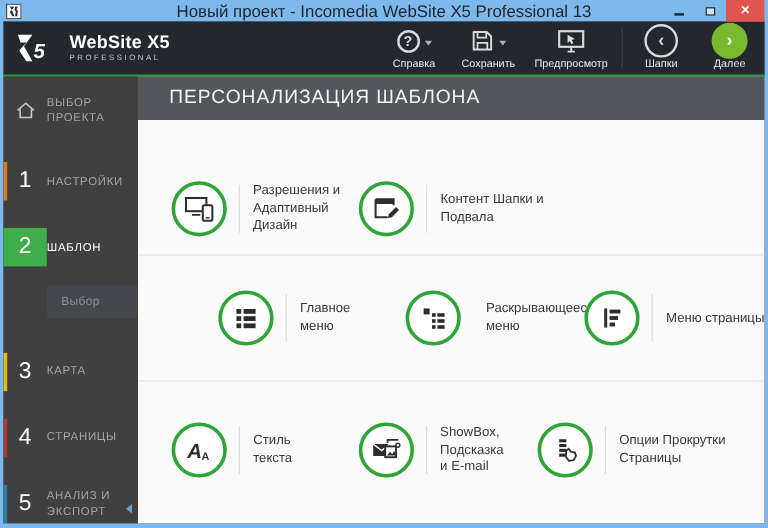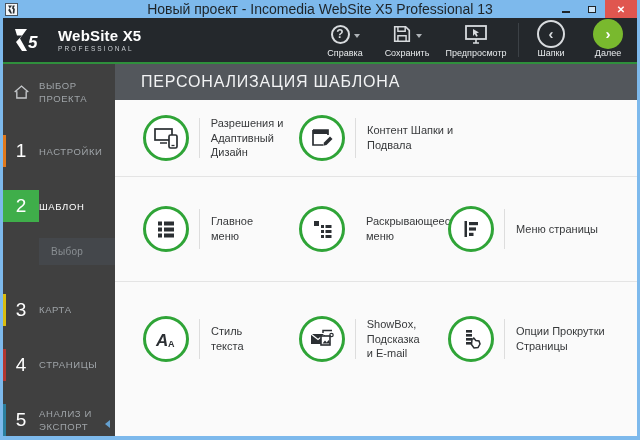--- a/index.html
+++ b/index.html
@@ -49,22 +49,22 @@
   .submenu-item { height:27px; display:flex; align-items:center; padding-left:12px; font-size:10px; letter-spacing:0.3px; color:#8a8f93; cursor:pointer; }
   .submenu-item.selected { background:#2e3134; color:#ffffff; font-weight:bold; }
   .step3 { margin-top:12px; }
   .collapse-arrow { position:absolute; right:5px; bottom:8px; width:0; height:0; border-top:4px solid transparent; border-bottom:4px solid transparent; border-right:5px solid #64a0d0; cursor:pointer; }
 
   
   .main { flex:1; display:flex; flex-direction:column; background:#fafafa; min-width:0; }
   .main-header { height:36px; background:#53575c; color:#f2f3f4; font-size:16px; letter-spacing:0.8px; display:flex; align-items:center; padding-left:26px; flex:0 0 36px; }
   .grid { flex:1; display:flex; flex-direction:column; }
   .grow { display:flex; padding-left:28px; align-items:center; }
-  .grow.r1 { height:77px; border-bottom:1px solid #e4e4e4; }
-  .grow.r2 { height:105px; border-bottom:1px solid #e4e4e4; }
+  .grow.r1 { height:77px; border-bottom:1px solid #e4e4e4;margin-top:36px; }
+  .grow.r2 { height:105px; border-bottom:1px solid #e4e4e4;justify-content:flex-end; }
   .grow.r3 { height:114px; }
   .cell { display:flex; align-items:center; cursor:pointer; }
   .cell.c1 { width:156px; }
   .cell.c2 { width:149px; }
   .ring { width:46px; height:46px; border:3px solid #2fa437; border-radius:50%; background:#fff; display:flex; align-items:center; justify-content:center; flex:0 0 46px; }
   .vdiv { width:1px; height:40px; background:#ddd; margin:0 11px 0 10px; }
   .cell-label { font-size:11px; color:#37393b; line-height:1.35; white-space:pre-line; }
   svg { display:block; }
 </style>
 </head>

